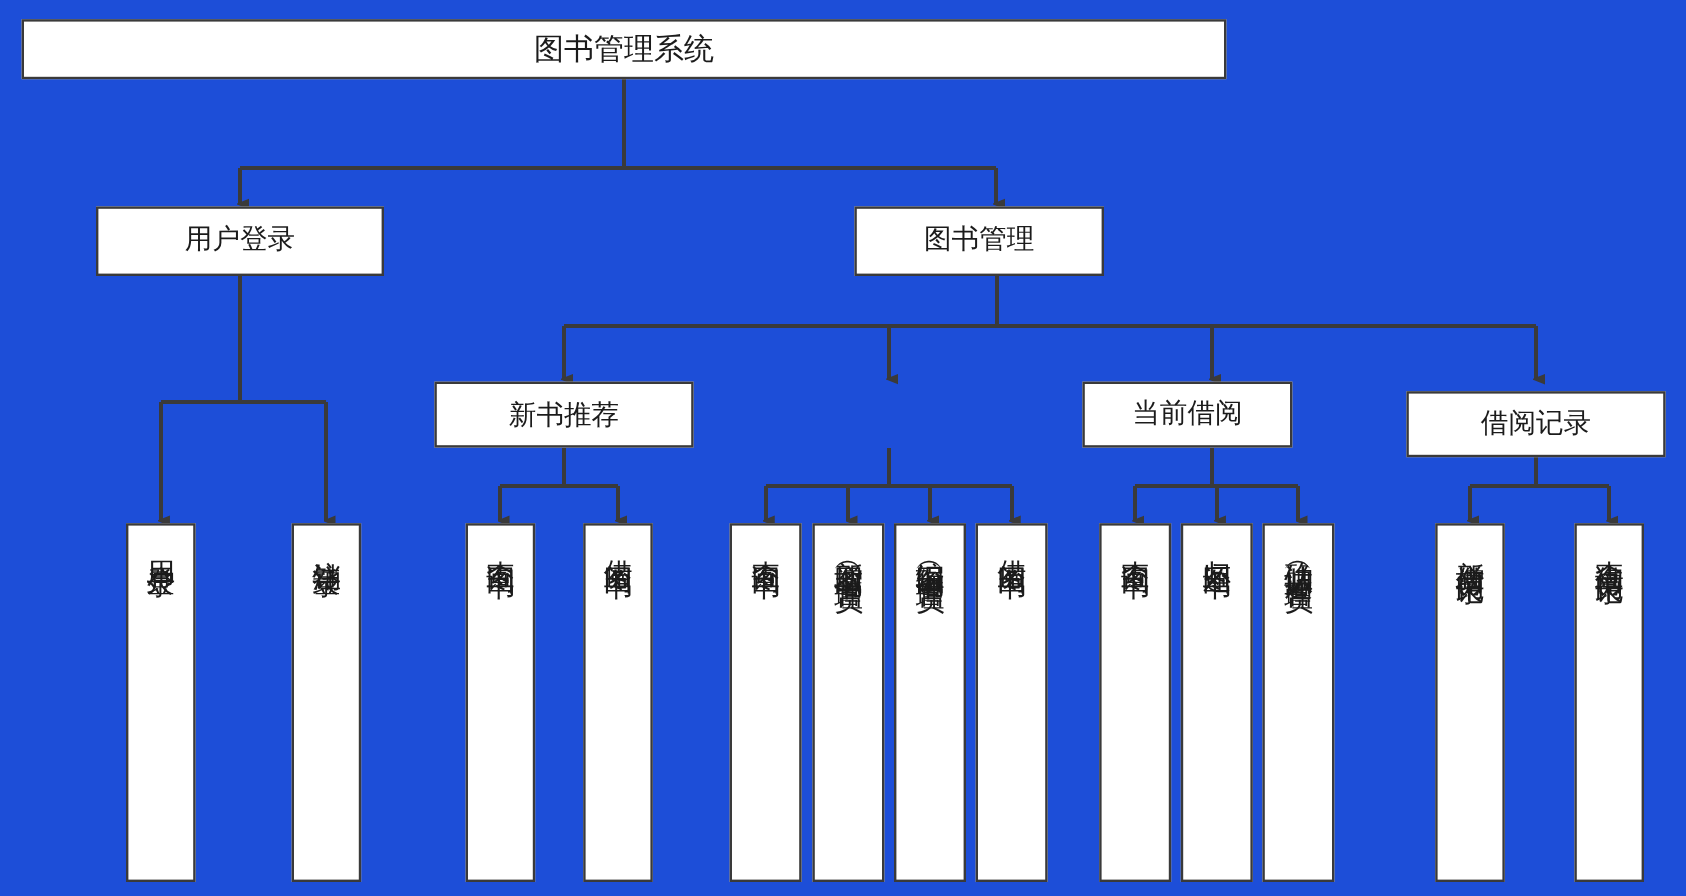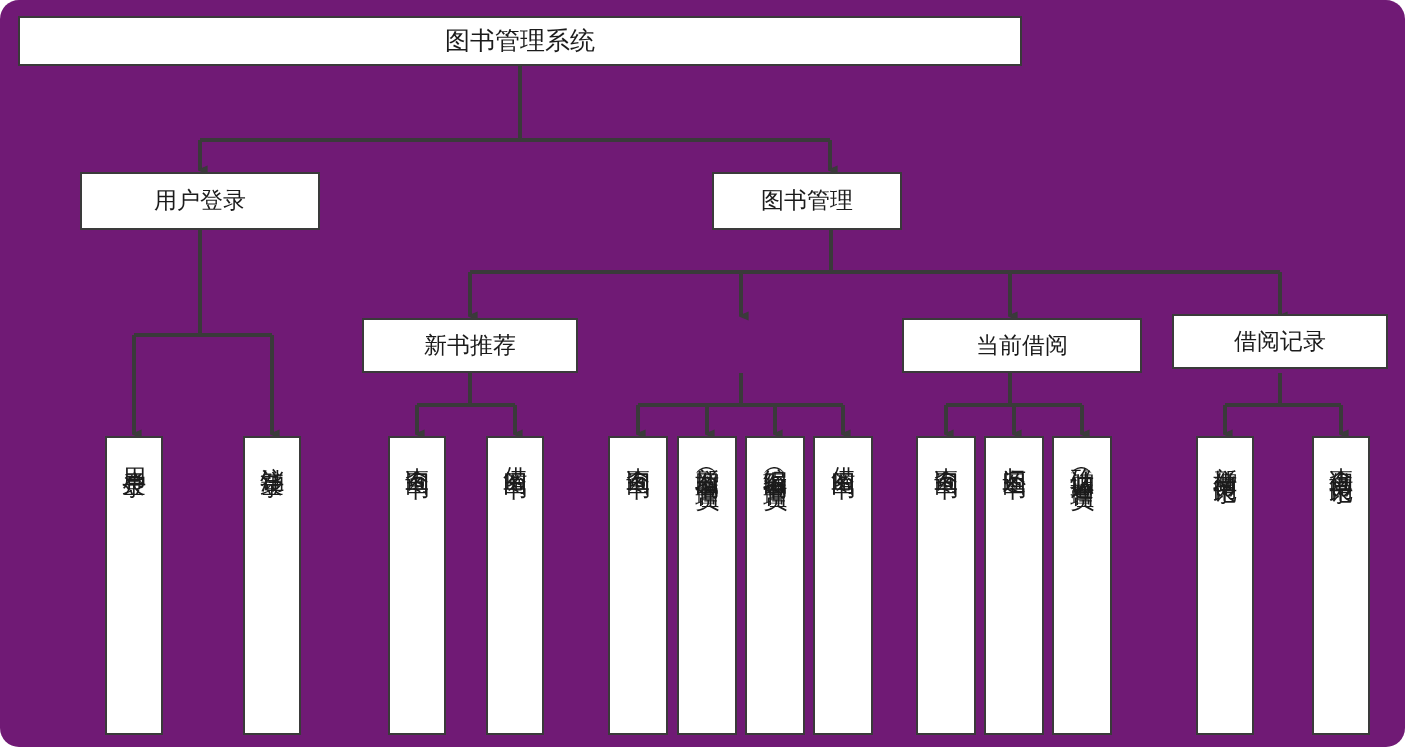--- a/index.html
+++ b/index.html
@@ -8,23 +8,22 @@
     padding: 0;
     background: #ffffff;
   }
   body {
     font-family: "DejaVu Sans", "Liberation Sans", sans-serif;
   }
   #diagram-root {
     position: relative;
     width: 1405px;
     height: 747px;
-    background: #701a75;
+    background: #1d4ed8;
     overflow: hidden;
-    border-radius: 19px;
   }
   #diagram-svg {
     position: absolute;
     left: 0;
     top: 0;
     width: 1405px;
     height: 747px;
   }
   .node {
     position: absolute;
@@ -123,31 +122,31 @@
     </g>
   </svg>
 
   <div class="node node-root" style="left:18px; top:16px; width:1004px; height:50px;">
     <span class="node-label">图书管理系统</span>
   </div>
 
   <div class="node node-l1" style="left:80px; top:172px; width:240px; height:58px;">
     <span class="node-label">用户登录</span>
   </div>
-  <div class="node node-l1" style="left:712px; top:172px; width:190px; height:58px;">
+  <div class="node node-l1" style="left:712px; top:172px; width:208px; height:58px;">
     <span class="node-label">图书管理</span>
   </div>
 
   <div class="node node-l2" style="left:362px; top:318px; width:216px; height:55px;font-family:Liberation Serif, serif;">
     <span class="node-label">新书推荐</span>
   </div>
-  <div class="node node-l2" style="left:902px; top:318px; width:240px; height:55px;">
+  <div class="node node-l2" style="left:902px; top:318px; width:175px; height:55px;">
     <span class="node-label">当前借阅</span>
   </div>
-  <div class="node node-l2" style="left:1172px; top:314px; width:216px; height:55px;">
+  <div class="node node-l2" style="left:1172px; top:326px; width:216px; height:55px;">
     <span class="node-label">借阅记录</span>
   </div>
 
   <div class="node node-leaf" style="left:105px; top:436px; width:58px; height:299px;">
     <span class="node-label">用户登录</span>
   </div>
   <div class="node node-leaf" style="left:243px; top:436px; width:58px; height:299px;">
     <span class="node-label">注销登录</span>
   </div>
   <div class="node node-leaf" style="left:388px; top:436px; width:58px; height:299px;">

